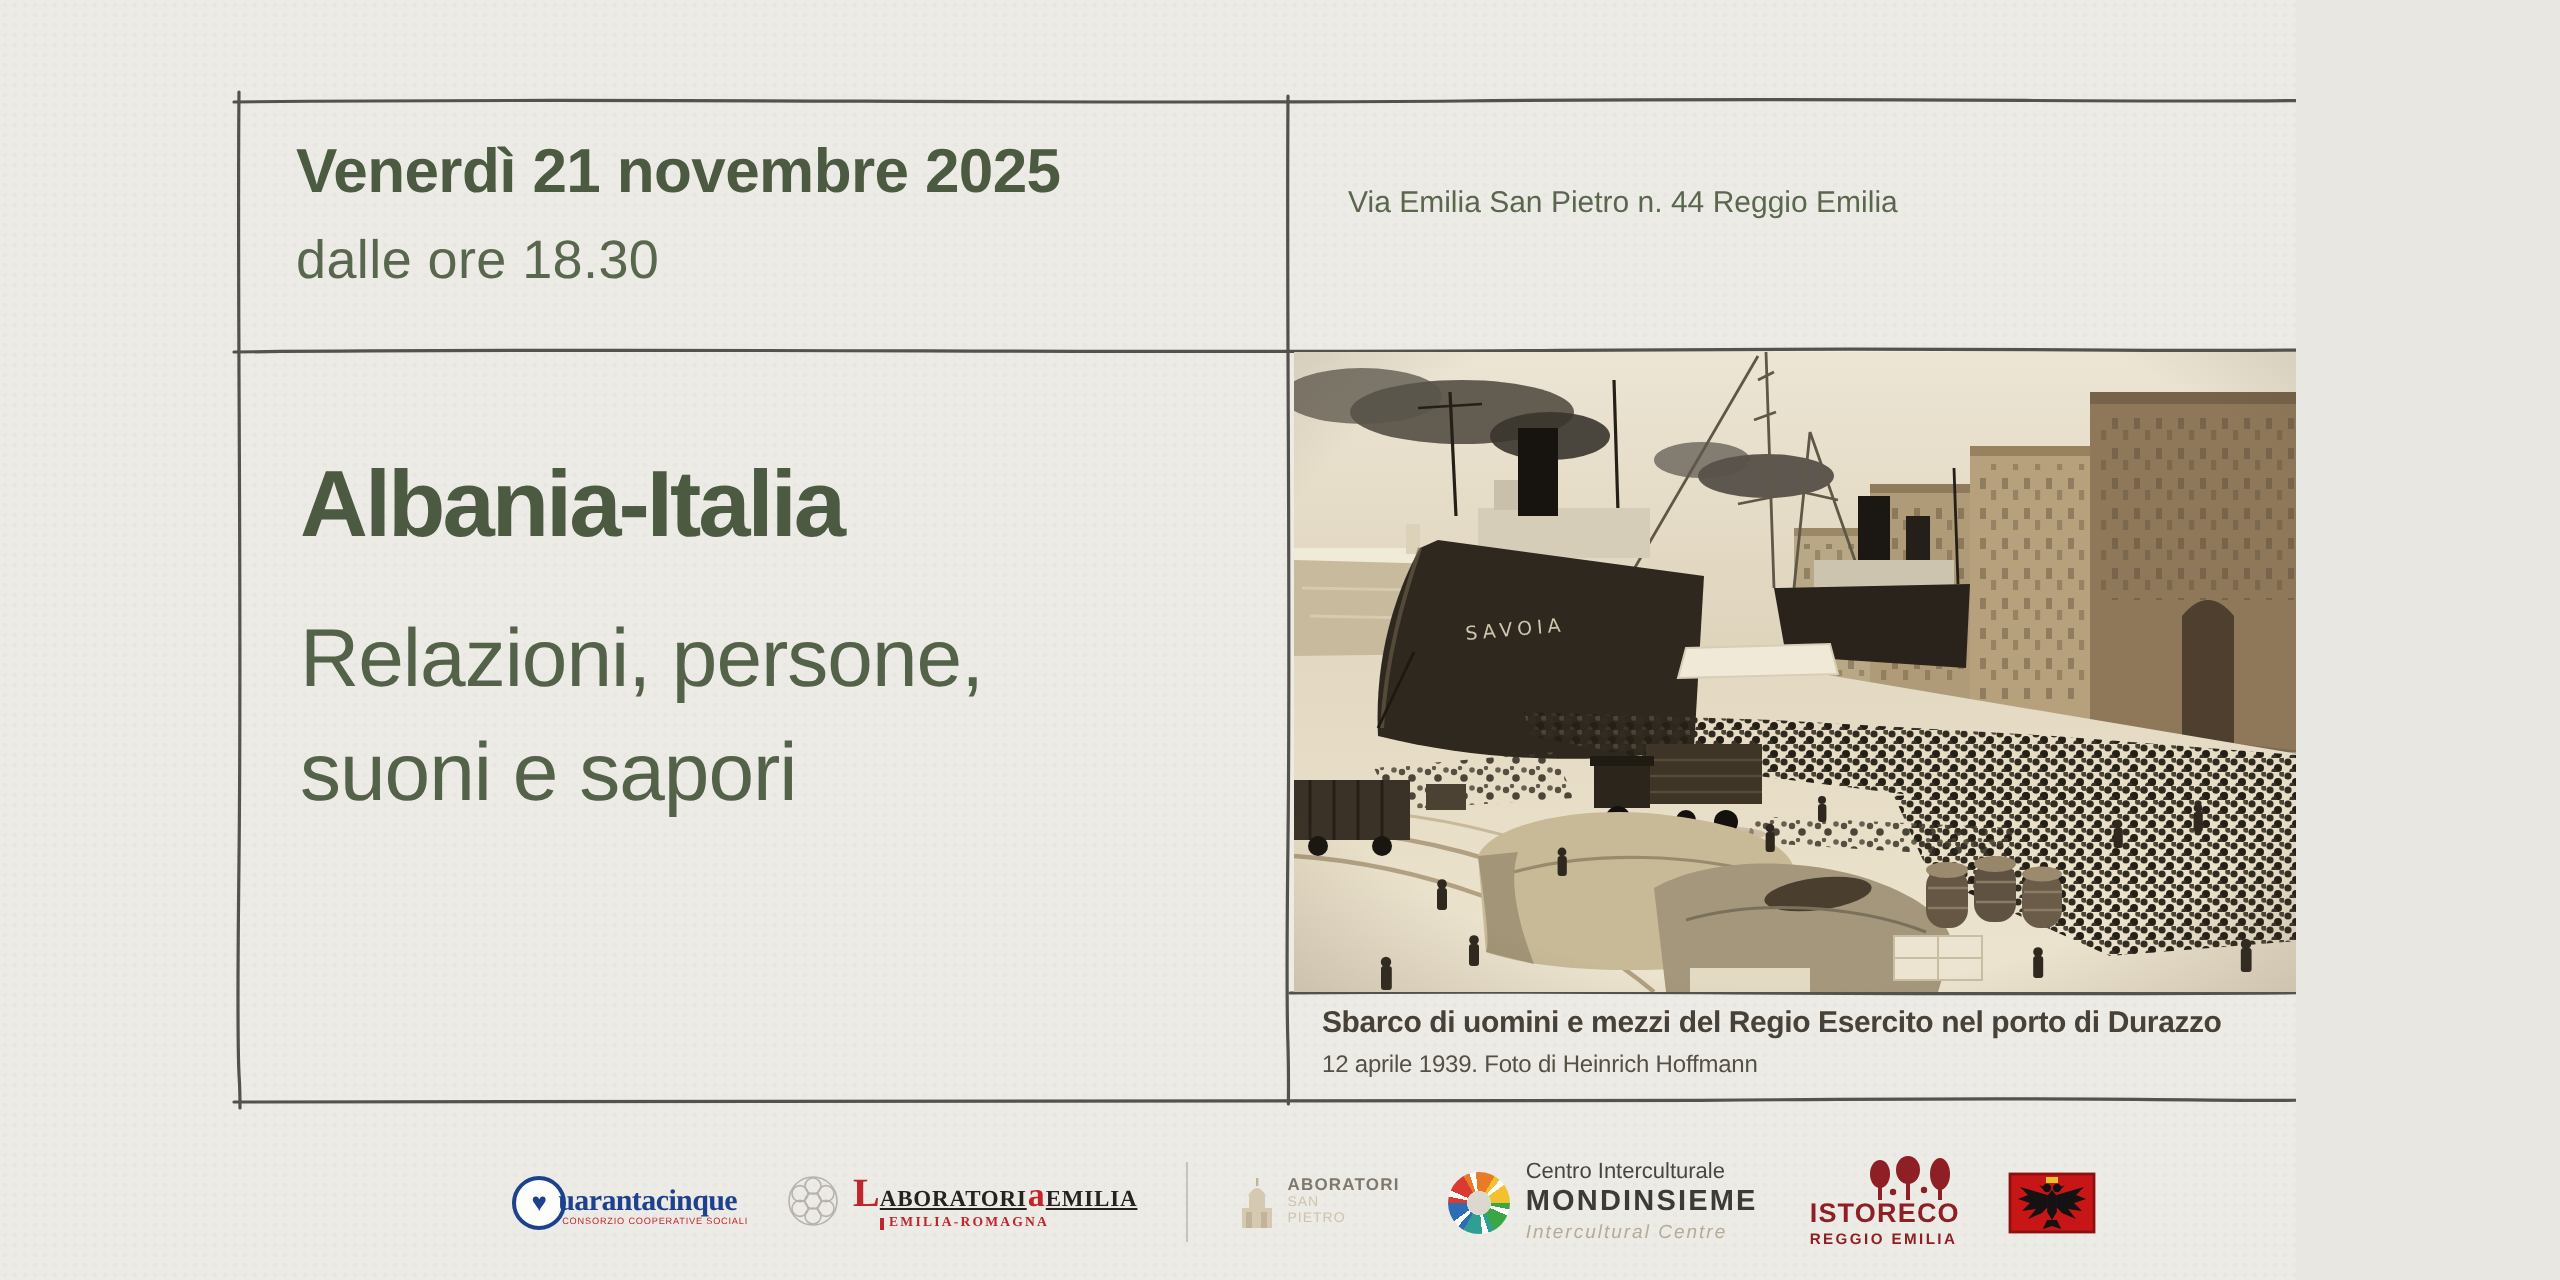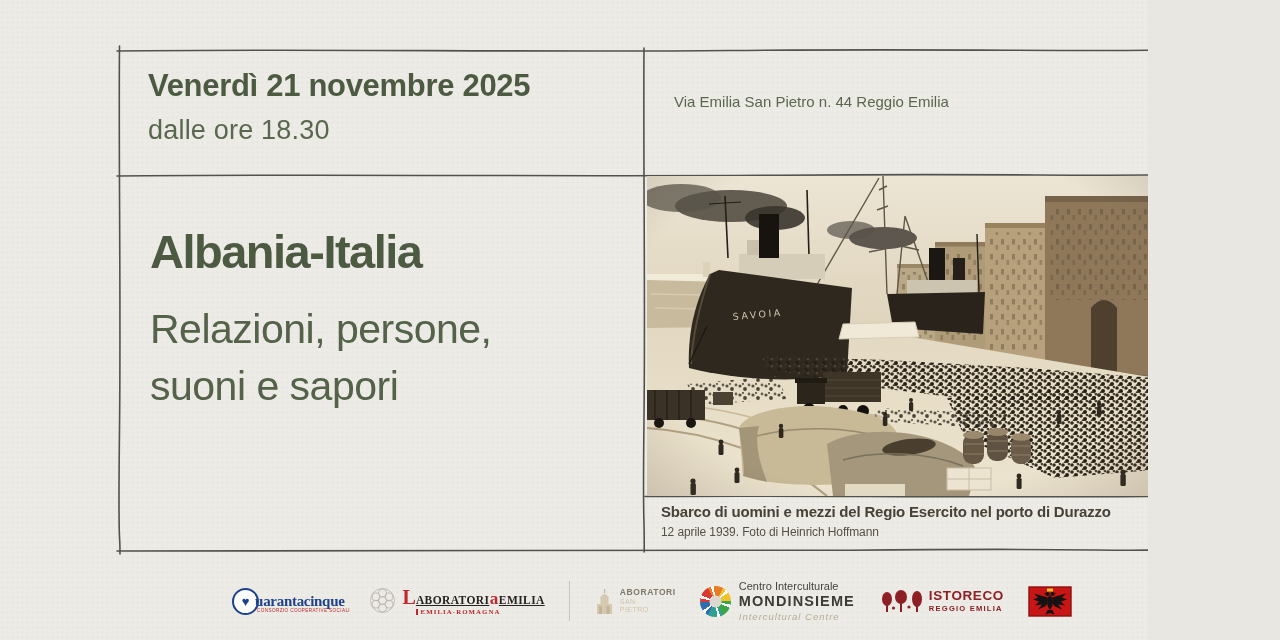--- a/index.html
+++ b/index.html
@@ -70,21 +70,21 @@
     background-image:
       radial-gradient(circle at center, #dcd8cf 0 27%, rgba(255,255,255,0) 28%),
       repeating-conic-gradient(from -6deg, rgba(255,255,255,0) 0 48deg, #fdfdfb 48deg 60deg),
       conic-gradient(from -90deg, #d93a32 0 60deg, #e87c26 0 120deg, #f2c22e 0 180deg, #3aa746 0 240deg, #2f9e94 0 300deg, #2e6db4 0 360deg);}
   .mond-text{line-height:1.2;}
   .mond-l1{font-size:11px;color:#46453f;}
   .mond-l2{font-size:14.5px;color:#3c3b36;font-weight:bold;letter-spacing:1.1px;}
   .mond-l3{font-size:9.5px;font-style:italic;color:#b6ab97;letter-spacing:1px;}
 
   
-  .isto{align-items:center;}
+  .isto{flex-direction:column;align-items:flex-end;}
   .isto-l1{font-size:13.5px;font-weight:bold;color:#8e2025;letter-spacing:.6px;line-height:1;}
   .isto-l2{font-size:7.6px;font-weight:bold;color:#8e2025;letter-spacing:1.2px;margin-top:2px;}
 </style>
 </head>
 <body>
 
 <div class="poster">
 
   <svg class="frame" viewBox="0 0 1280 640">
     <g fill="none" stroke="#47443e" stroke-width="1.6" stroke-linecap="round" opacity=".92">

